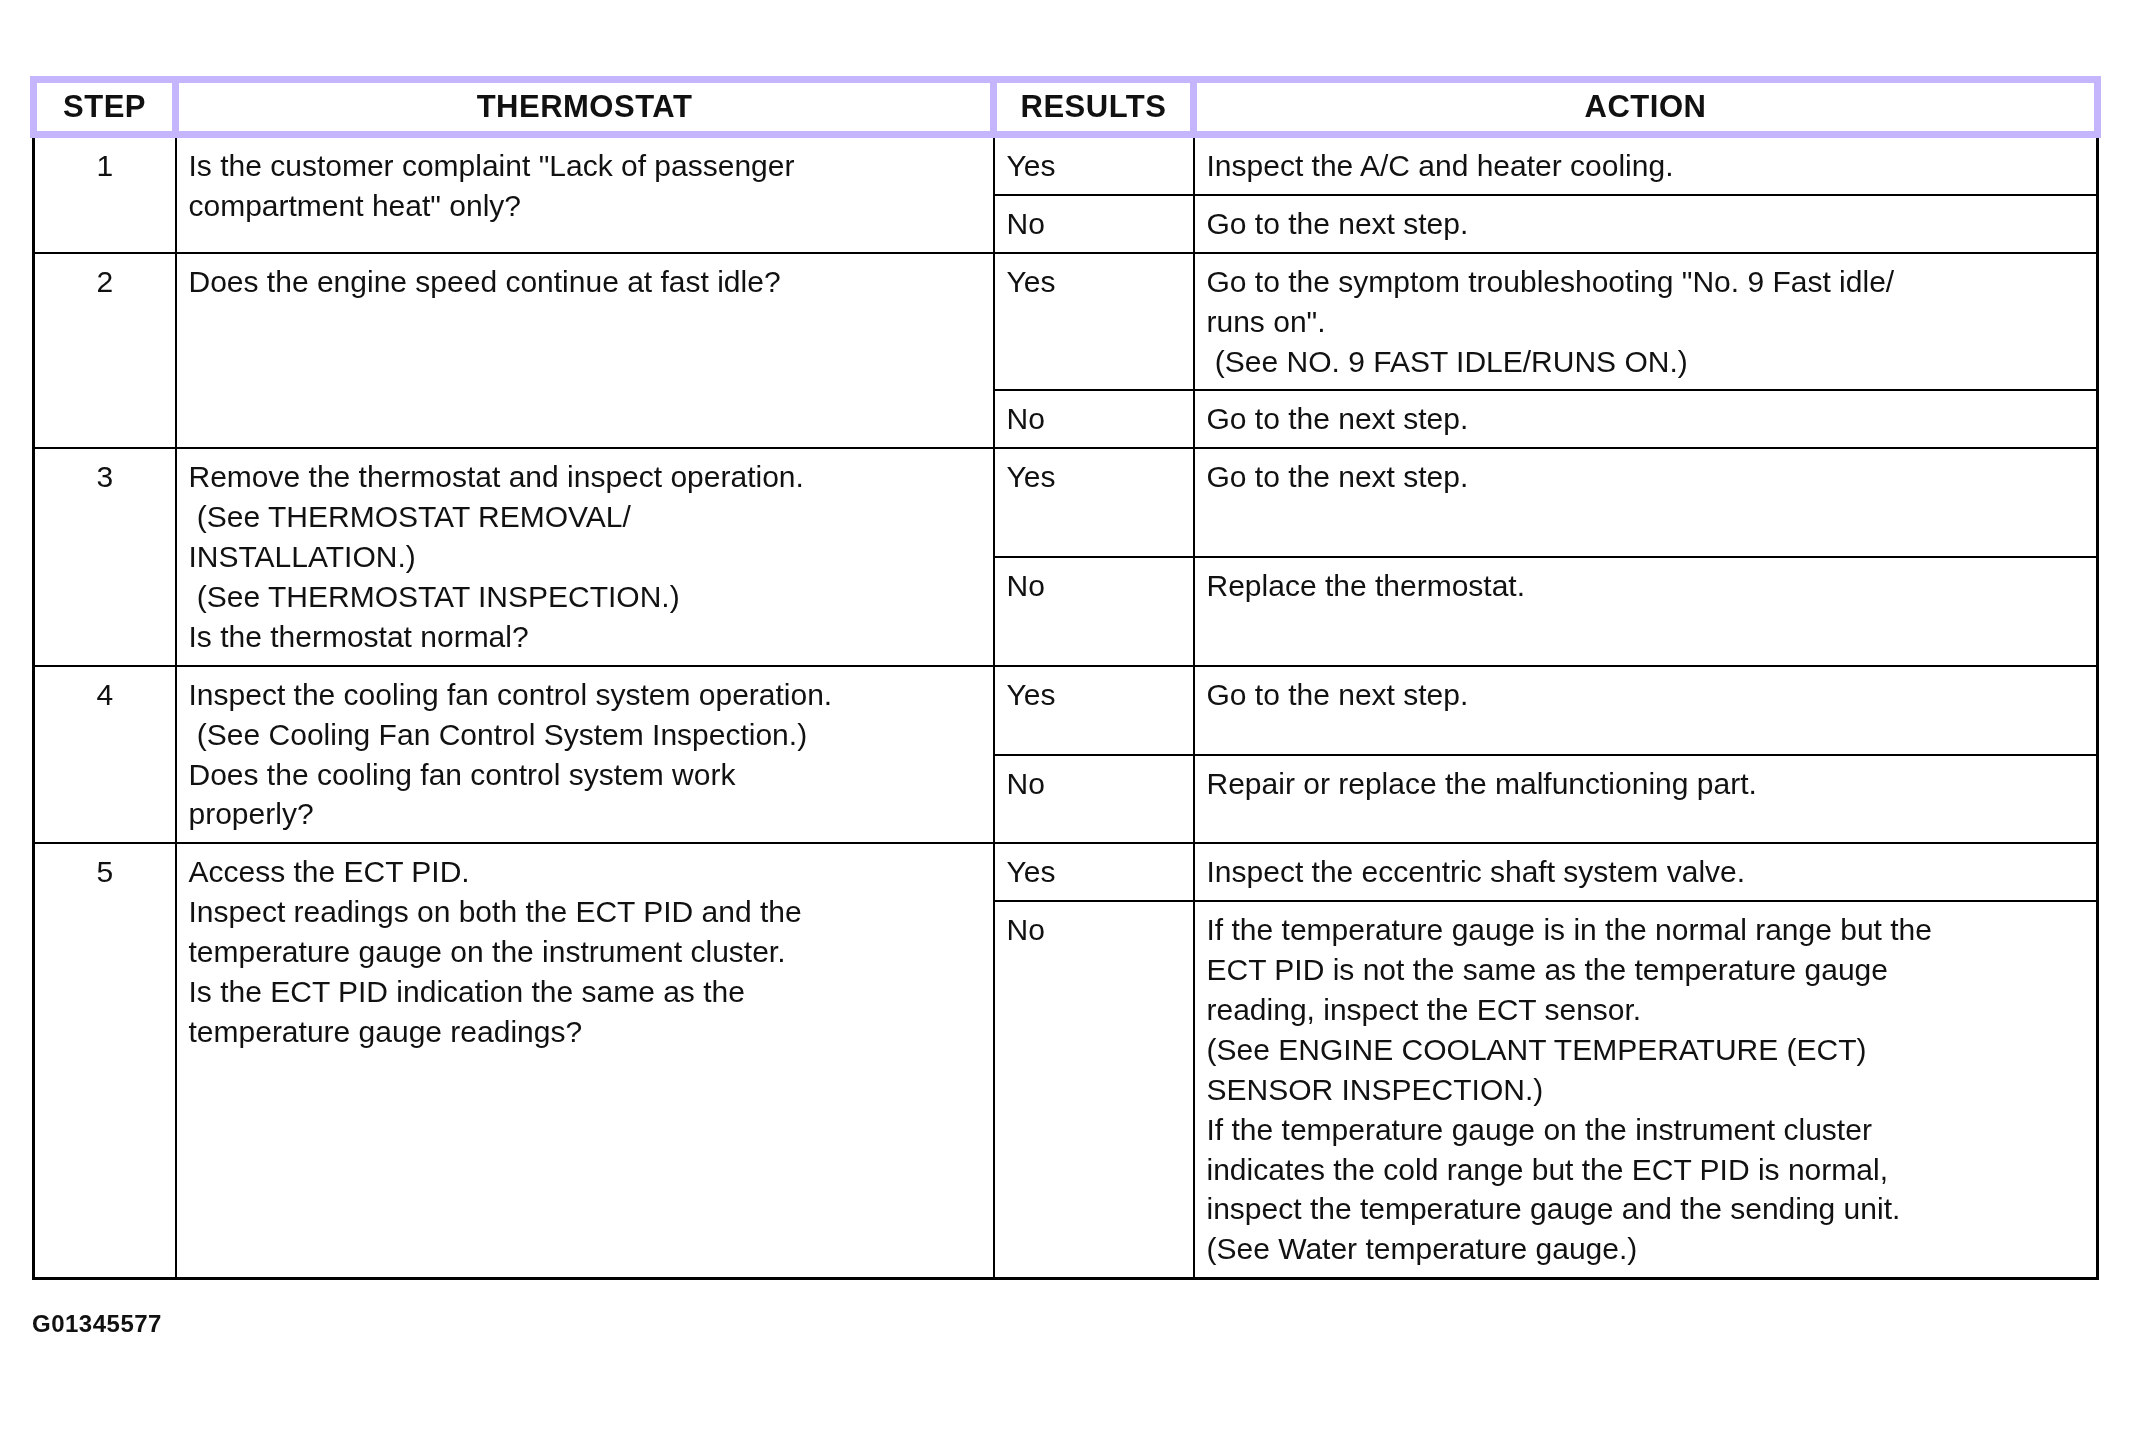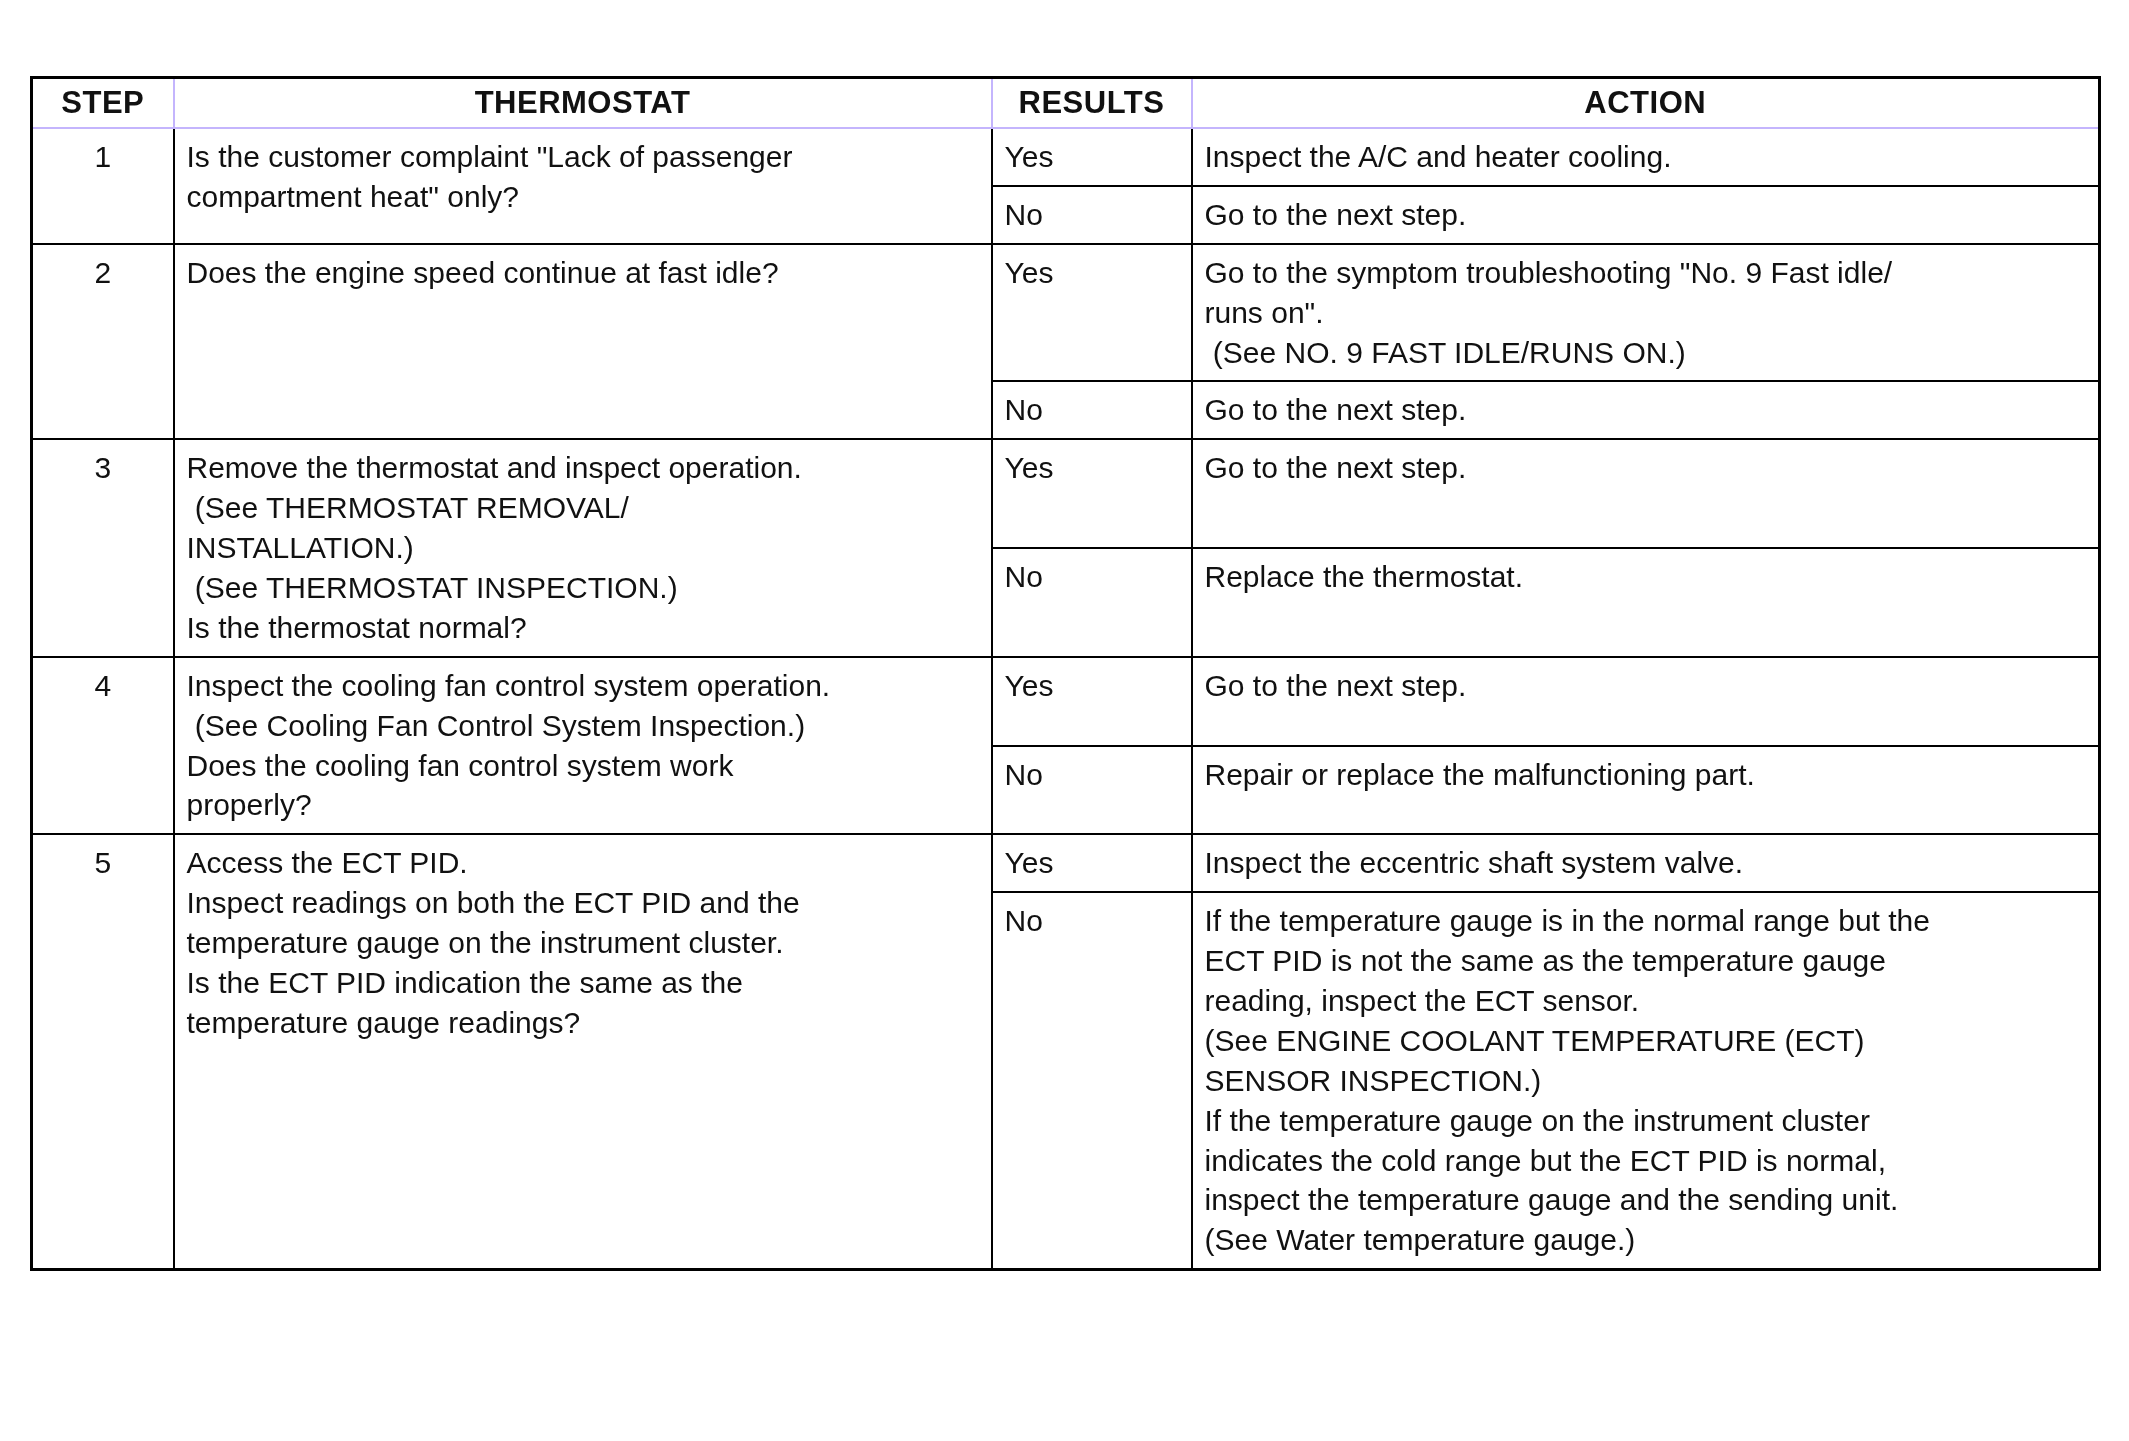--- a/index.html
+++ b/index.html
@@ -21,21 +21,21 @@
     width: 100%;
     border-collapse: collapse;
     table-layout: fixed;
     border: 3px solid #000000;
   }
   col.col-step    { width: 142px; }
   col.col-inspection { width: 818px; }
   col.col-results { width: 200px; }
   col.col-action  { width: auto; }
   th {
-    border: 2px solid #c4b5fd;
+    border: 7px solid #c4b5fd;
     font-size: 31px;
     font-weight: bold;
     text-align: center;
     padding: 6px 8px;
     height: 50px;
     vertical-align: middle;
     letter-spacing: 0.5px;
   }
   td {
     border: 2px solid #000000;
@@ -155,14 +155,15 @@
 (See ENGINE COOLANT TEMPERATURE (ECT)
 SENSOR INSPECTION.)
 If the temperature gauge on the instrument cluster
 indicates the cold range but the ECT PID is normal,
 inspect the temperature gauge and the sending unit.
 (See Water temperature gauge.)</td>
         </tr>
       </tbody>
   </table>
 
+  <div class="figure-id">G01345577</div>
 
 </div>
 
 </body></html>

